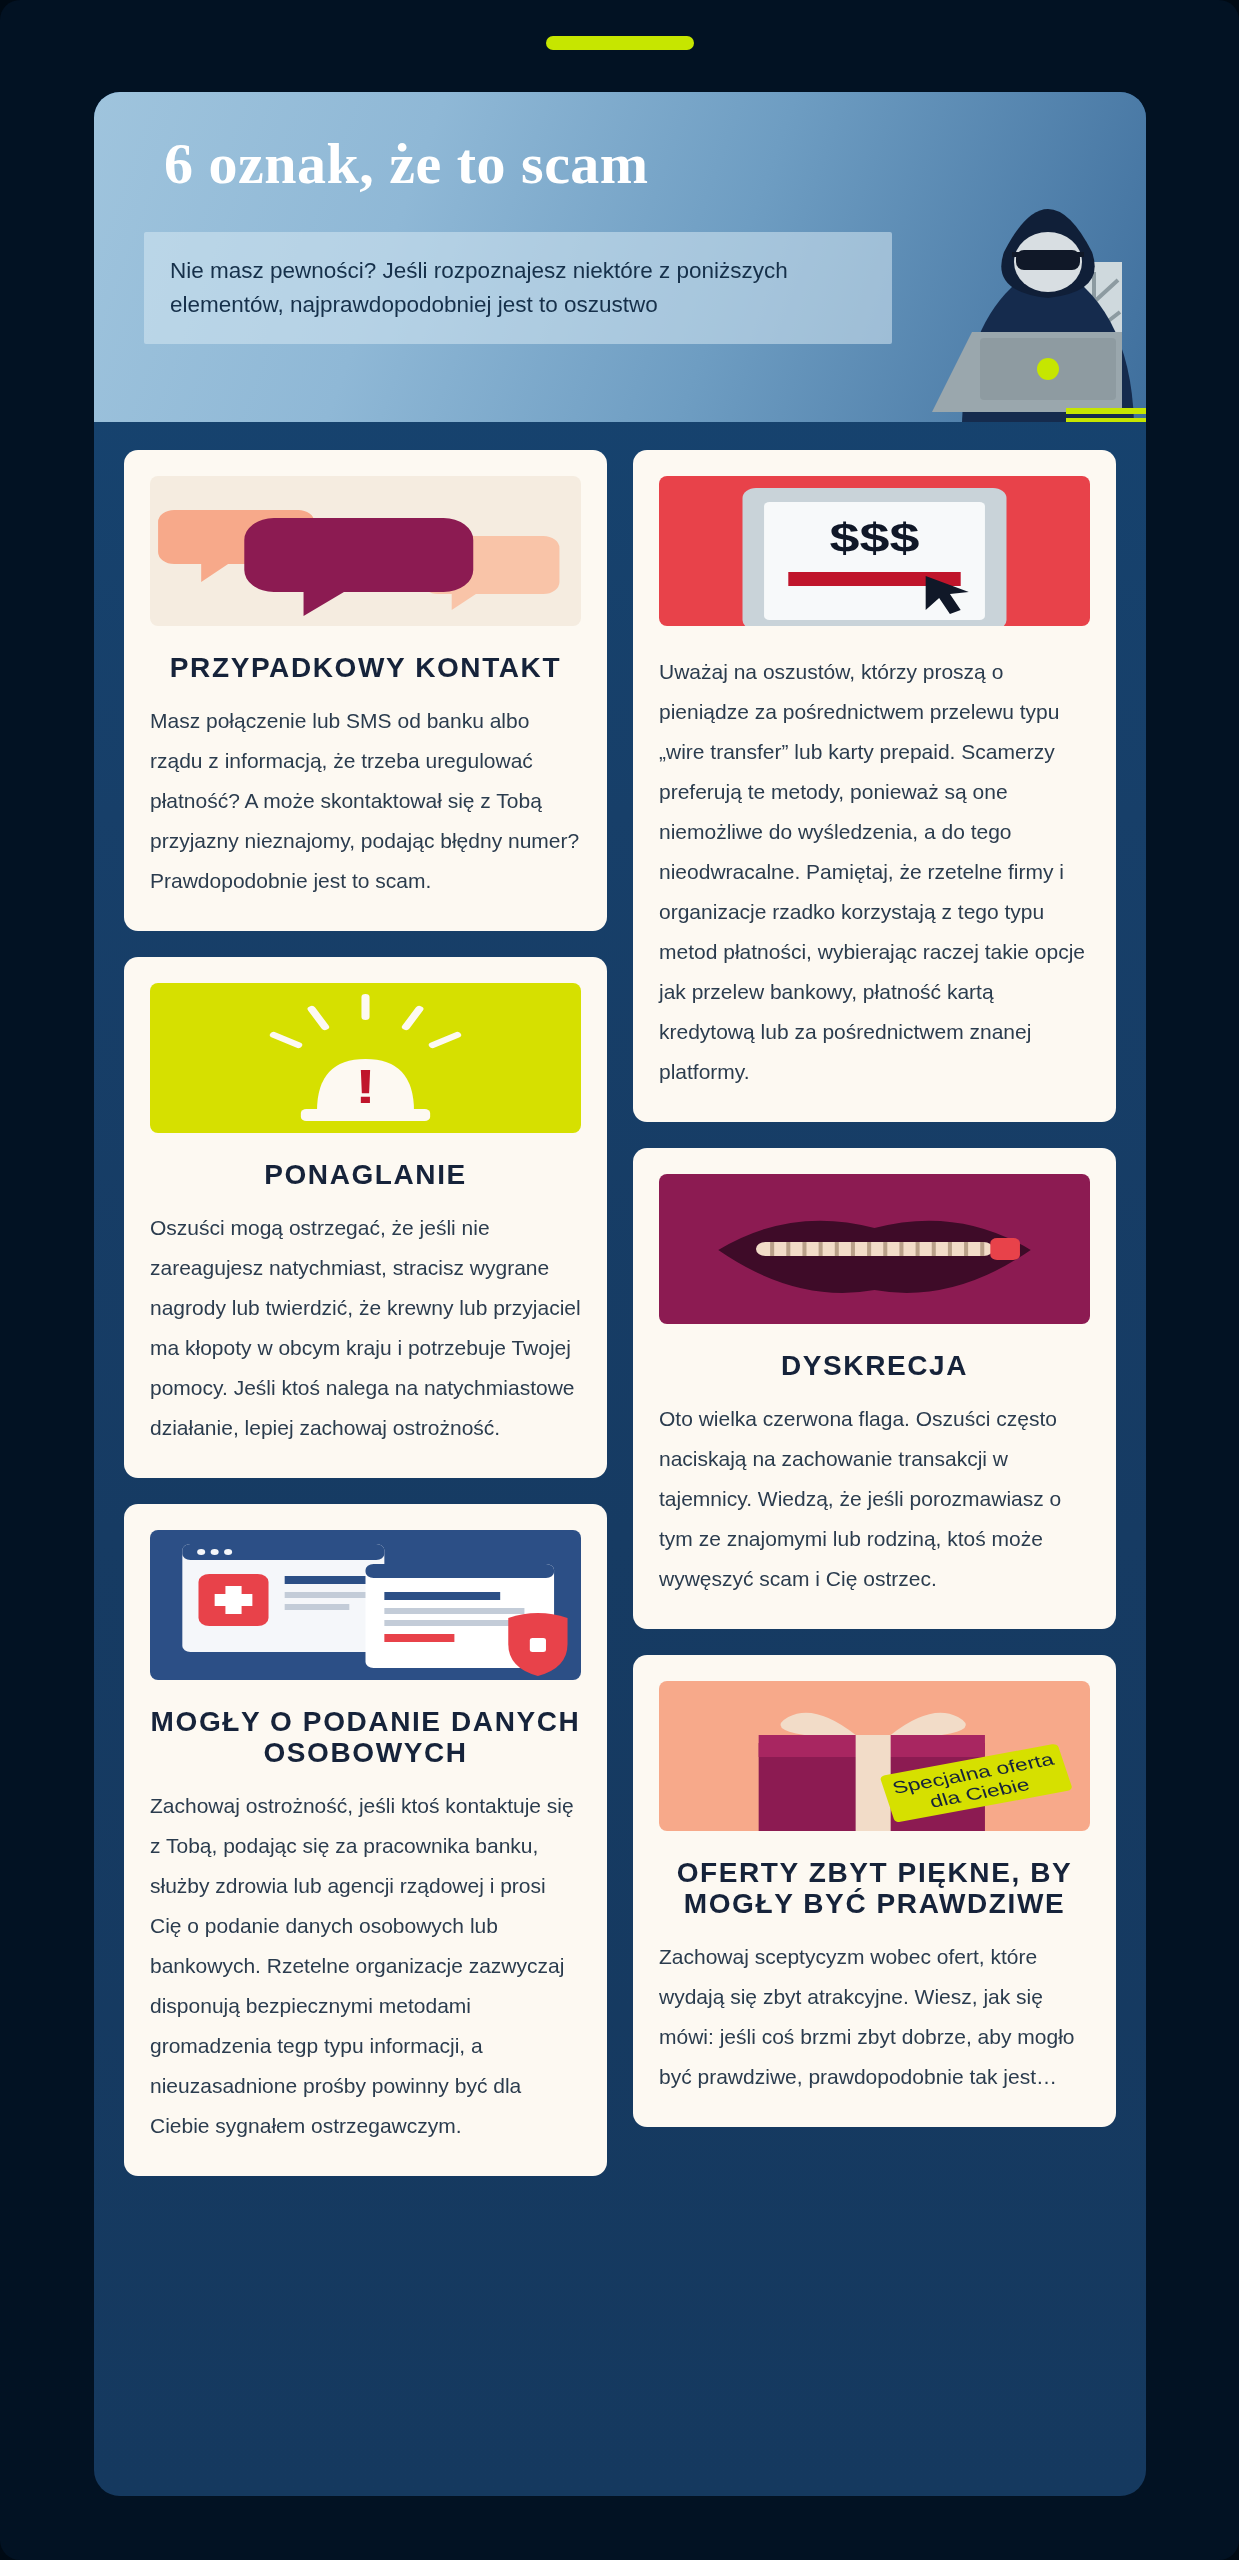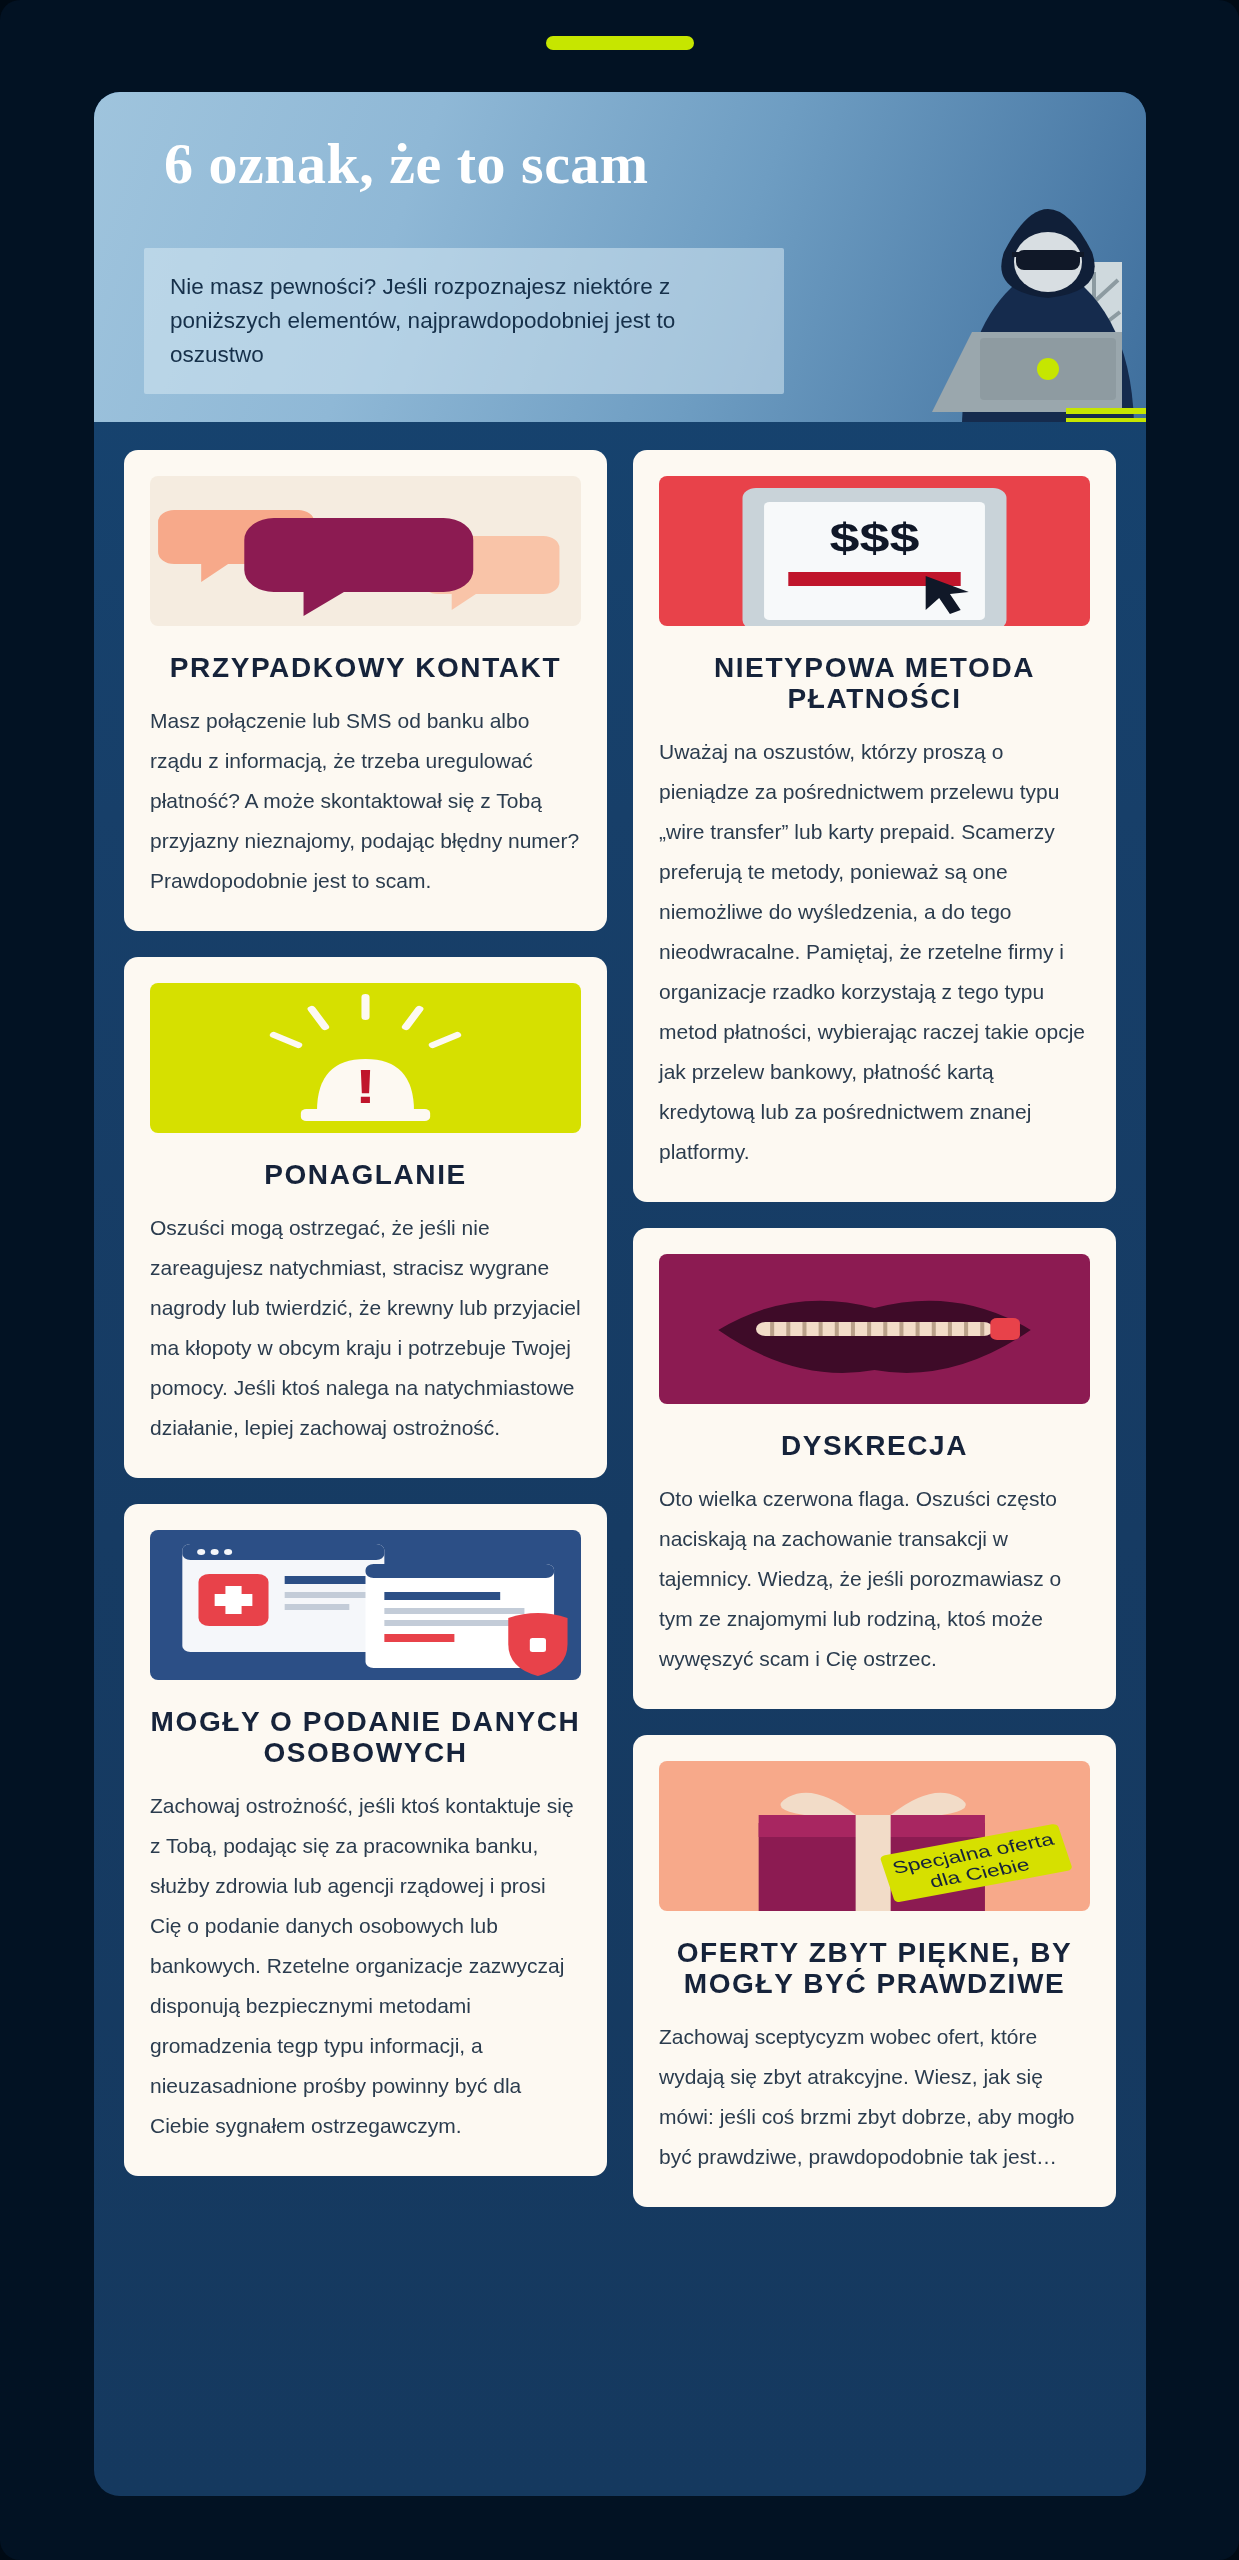--- a/index.html
+++ b/index.html
@@ -44,22 +44,22 @@
     position: absolute;
     left: 70px; top: 38px;
     font-family: "Liberation Serif", serif;
     font-weight: bold;
     font-size: 58px;
     color: #ffffff;
     letter-spacing: 0.5px;
   }
   .header-sub {
     position: absolute;
-    left: 50px; top: 156px;
-    width: 640px;
+    left: 50px; top: 140px;
+    width: 748px;
     padding: 22px 26px;
     background: rgba(214,231,242,0.55);
     color: #16304a;
     font-size: 22.5px;
     line-height: 34px;
     border-radius: 2px;
   }
   .hacker {
     position: absolute;
     right: 0; bottom: 0;
@@ -207,21 +207,20 @@
           <div class="thumb">
             <svg viewBox="0 0 320 150" width="100%" height="100%" preserveAspectRatio="none">
               <rect width="320" height="150" fill="#e8424a"></rect>
               <rect x="62" y="12" width="196" height="142" rx="10" fill="#c9d3d9"></rect>
               <rect x="78" y="26" width="164" height="118" rx="4" fill="#f7f9fa"></rect>
               <text x="160" y="76" font-family="Liberation Sans, sans-serif" font-size="40" font-weight="bold" fill="#101828" text-anchor="middle">$$$</text>
               <rect x="96" y="96" width="128" height="14" fill="#c0152b"></rect>
               <path d="M198 100 l0 34 l10 -12 l8 16 l8 -4 l-8 -16 l14 -2 z" fill="#101828"></path>
             </svg>
           </div>
-          <div class="card-title">NIETYPOWA METODA PŁATNOŚCI</div>
           <div class="card-body">Uważaj na oszustów, którzy proszą o pieniądze za pośrednictwem przelewu typu „wire transfer” lub karty prepaid. Scamerzy preferują te metody, ponieważ są one niemożliwe do wyśledzenia, a do tego nieodwracalne. Pamiętaj, że rzetelne firmy i organizacje rzadko korzystają z tego typu metod płatności, wybierając raczej takie opcje jak przelew bankowy, płatność kartą kredytową lub za pośrednictwem znanej platformy.</div>
         </div>
 
         <div class="card">
           <div class="thumb">
             <svg viewBox="0 0 320 150" width="100%" height="100%" preserveAspectRatio="none">
               <rect width="320" height="150" fill="#8c1b52"></rect>
               <path d="M44 76 q54 -44 116 -22 q62 -22 116 22 q-58 54 -116 40 q-58 14 -116 -40 z" fill="#3e0b28"></path>
               <rect x="72" y="68" width="176" height="14" rx="7" fill="#f2dcc8"></rect>
               <g stroke="#b9a089" stroke-width="3">

